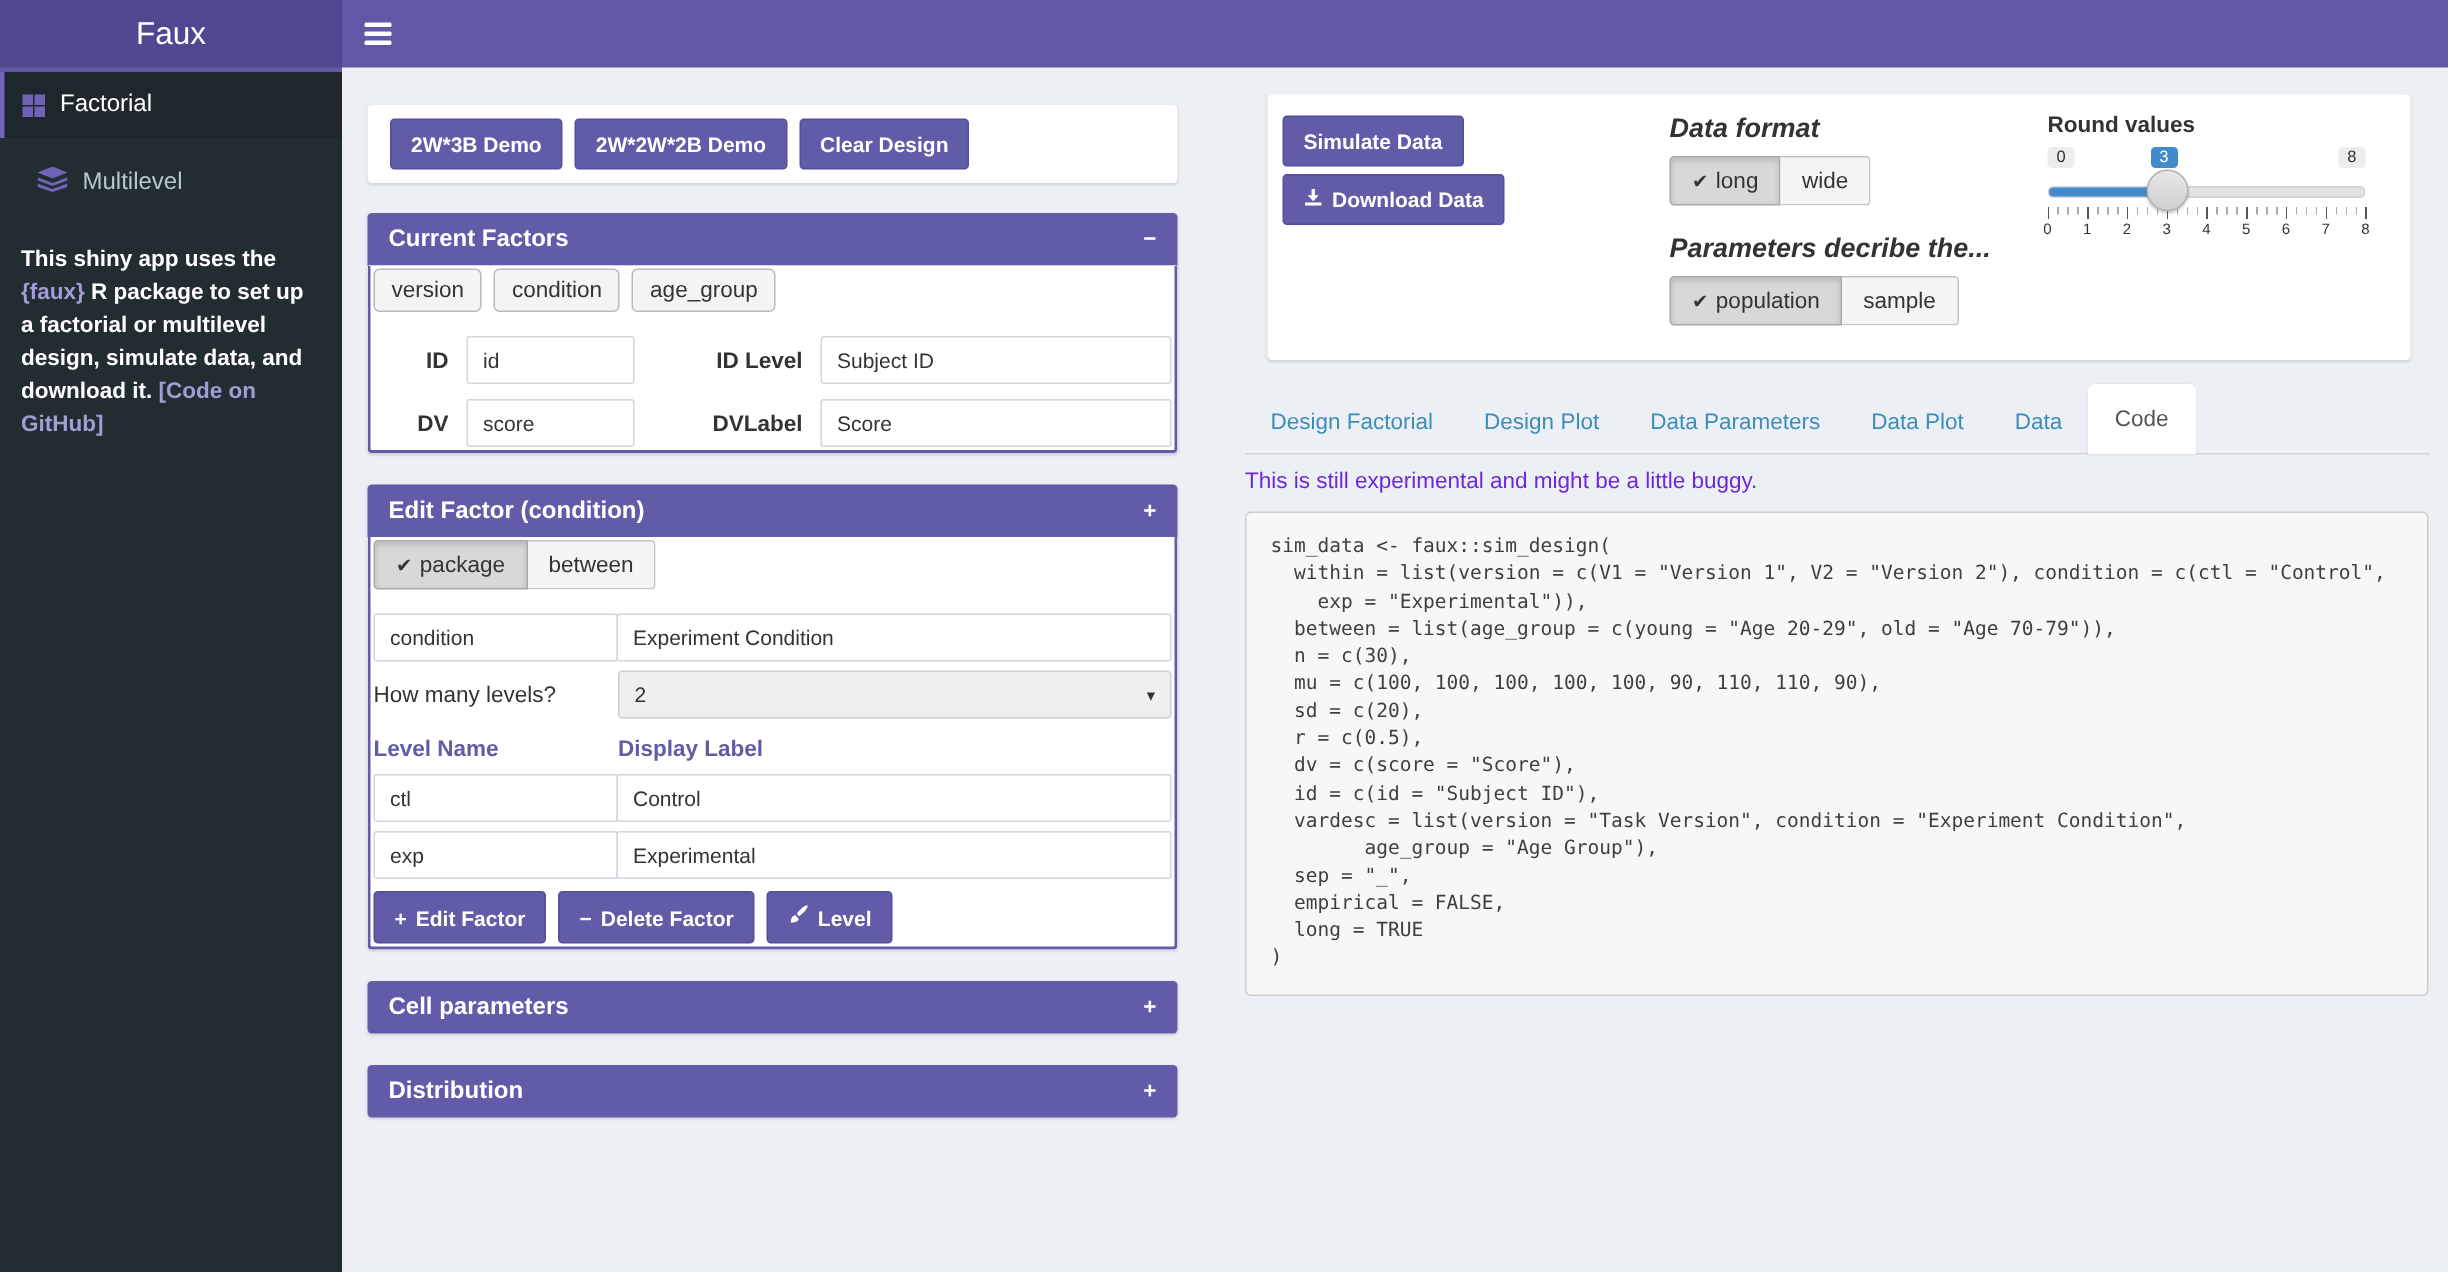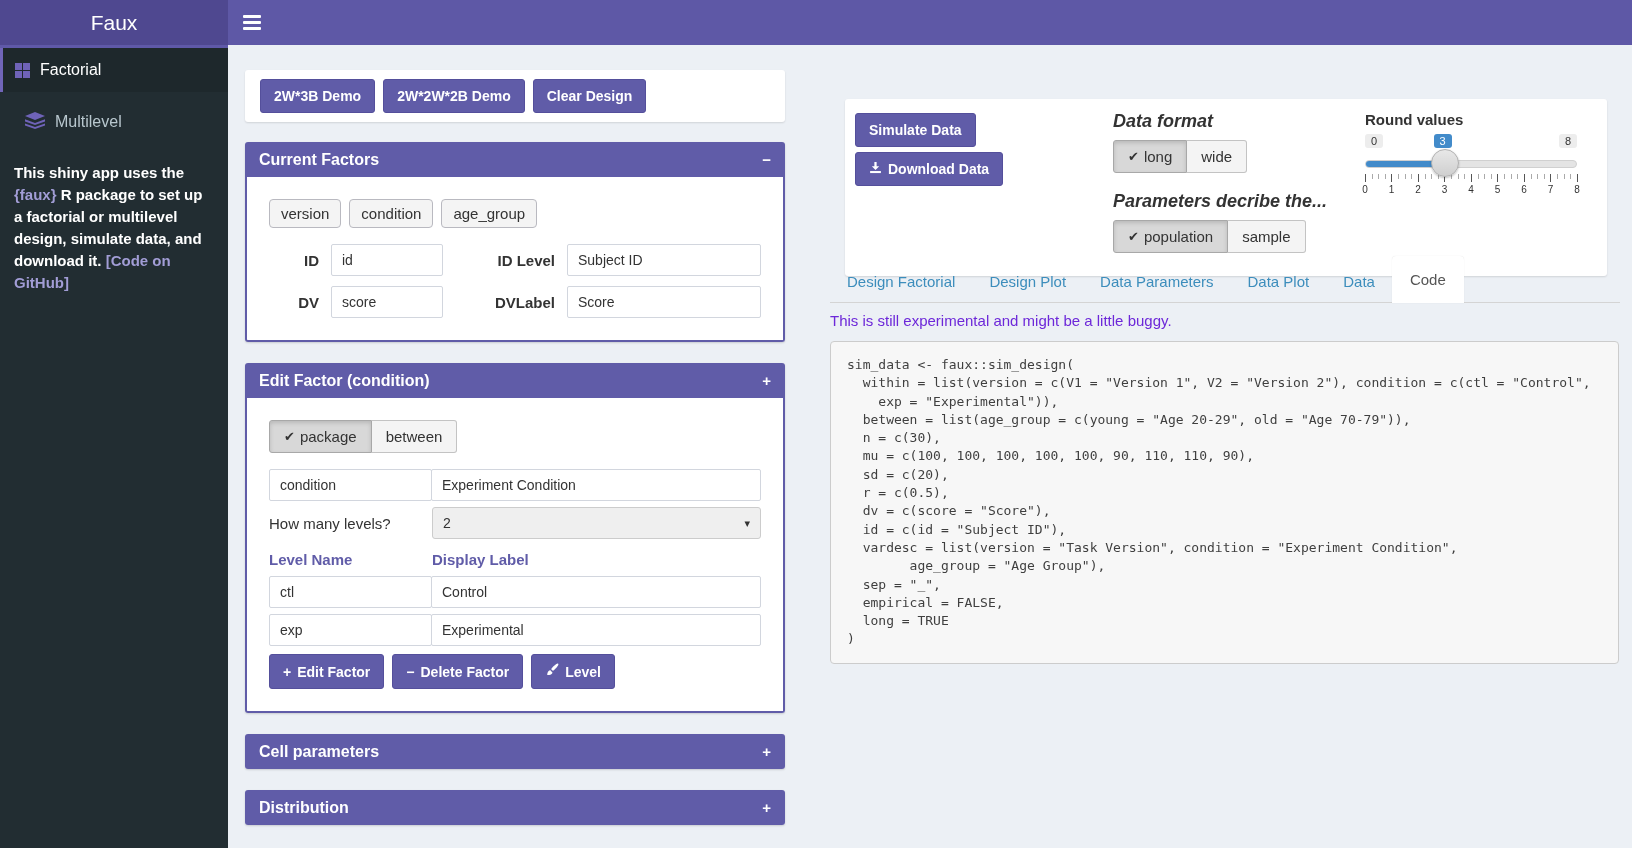--- a/index.html
+++ b/index.html
@@ -36,21 +36,21 @@
   .btn-purple { background:#605ca8; color:#fff; font-weight:bold; font-size:14px; padding:8px 13px;
                 border:1px solid #544f9b; border-radius:3px; cursor:pointer;
                 font-family:"Liberation Sans", sans-serif; display:inline-flex; align-items:center; gap:6px; }
   .panel { margin-bottom:21px; border-radius:3px; box-shadow:0 1px 2px rgba(0,0,0,.15); }
   .panel-header { background:#605ca8; color:#fff; font-weight:bold; font-size:16px; height:35px;
                   padding:0 14px; border-radius:3px 3px 0 0; display:flex; align-items:center;
                   justify-content:space-between; cursor:pointer;margin-top:10px; }
   .panel-header.solo { border-radius:3px; }
   .collapse-ic { font-size:15px; font-weight:bold; cursor:pointer; }
   .panel-body { background:#fff; border:2px solid #605ca8; border-top:none;
-                border-radius:0 0 3px 3px; padding:22px; }
+                border-radius:0 0 3px 3px; padding:2px; }
 
   .tags-row { display:flex; gap:8px; margin-bottom:16px; }
   .tag { background:#f4f4f4; border:1px solid #b9b9c0; border-radius:4px; padding:5px 11px;
          font-size:15px; color:#333; cursor:pointer; font-family:"Liberation Sans", sans-serif; }
 
   .id-grid { display:grid; grid-template-columns:50px 112px 100px 1fr; gap:10px 12px; align-items:center; }
   .id-grid label { font-weight:bold; font-size:15px; text-align:right; }
   .form-in { width:100%; height:32px; border:1px solid #d2d6de; border-radius:2px; padding:6px 10px;
              font-size:14px; color:#333; font-family:"Liberation Sans", sans-serif; background:#fff; }
 
@@ -73,21 +73,21 @@
                  margin-left:0; display:flex; align-items:center; justify-content:space-between;
                  padding:0 10px; font-size:14px; cursor:pointer; }
   .fake-select .caret { font-size:11px; color:#333; }
   .col-heads { display:grid; grid-template-columns:163px 1fr; margin:12px 0 8px 0; }
   .col-heads span { color:#605ca8; font-weight:bold; font-size:15px; }
   .factor-btns { display:flex; gap:8px; margin-top:8px; }
   .ic-sym { font-weight:bold; font-size:14px; }
 
   
   .sim-card { position:absolute; left:845px; top:63px; width:762px; height:177px;
-              background:#fff; border-radius:3px; box-shadow:0 1px 2px rgba(0,0,0,.12);margin-top:36px; }
+              background:#fff; border-radius:3px; box-shadow:0 1px 2px rgba(0,0,0,.12); }
   .sim-col { position:absolute; left:10px; top:14px; display:flex; flex-direction:column; gap:5px; align-items:flex-start; }
   .fmt-col { position:absolute; left:268px; top:12px; }
   .fmt-col .grp-label { font-weight:bold; font-size:18px; margin-bottom:8px;font-style:italic; }
   .fmt-col .toggle-group { margin-bottom:18px; }
   .rnd-col { position:absolute; left:520px; top:12px; width:225px; }
   .rnd-col .grp-label { font-weight:bold; font-size:15px; margin-bottom:6px; }
 
   .slider { position:relative; width:212px; height:62px; }
   .sl-badge { position:absolute; top:0; font-size:11px; padding:1px 6px; border-radius:3px;
               background:#ededed; color:#333; }

